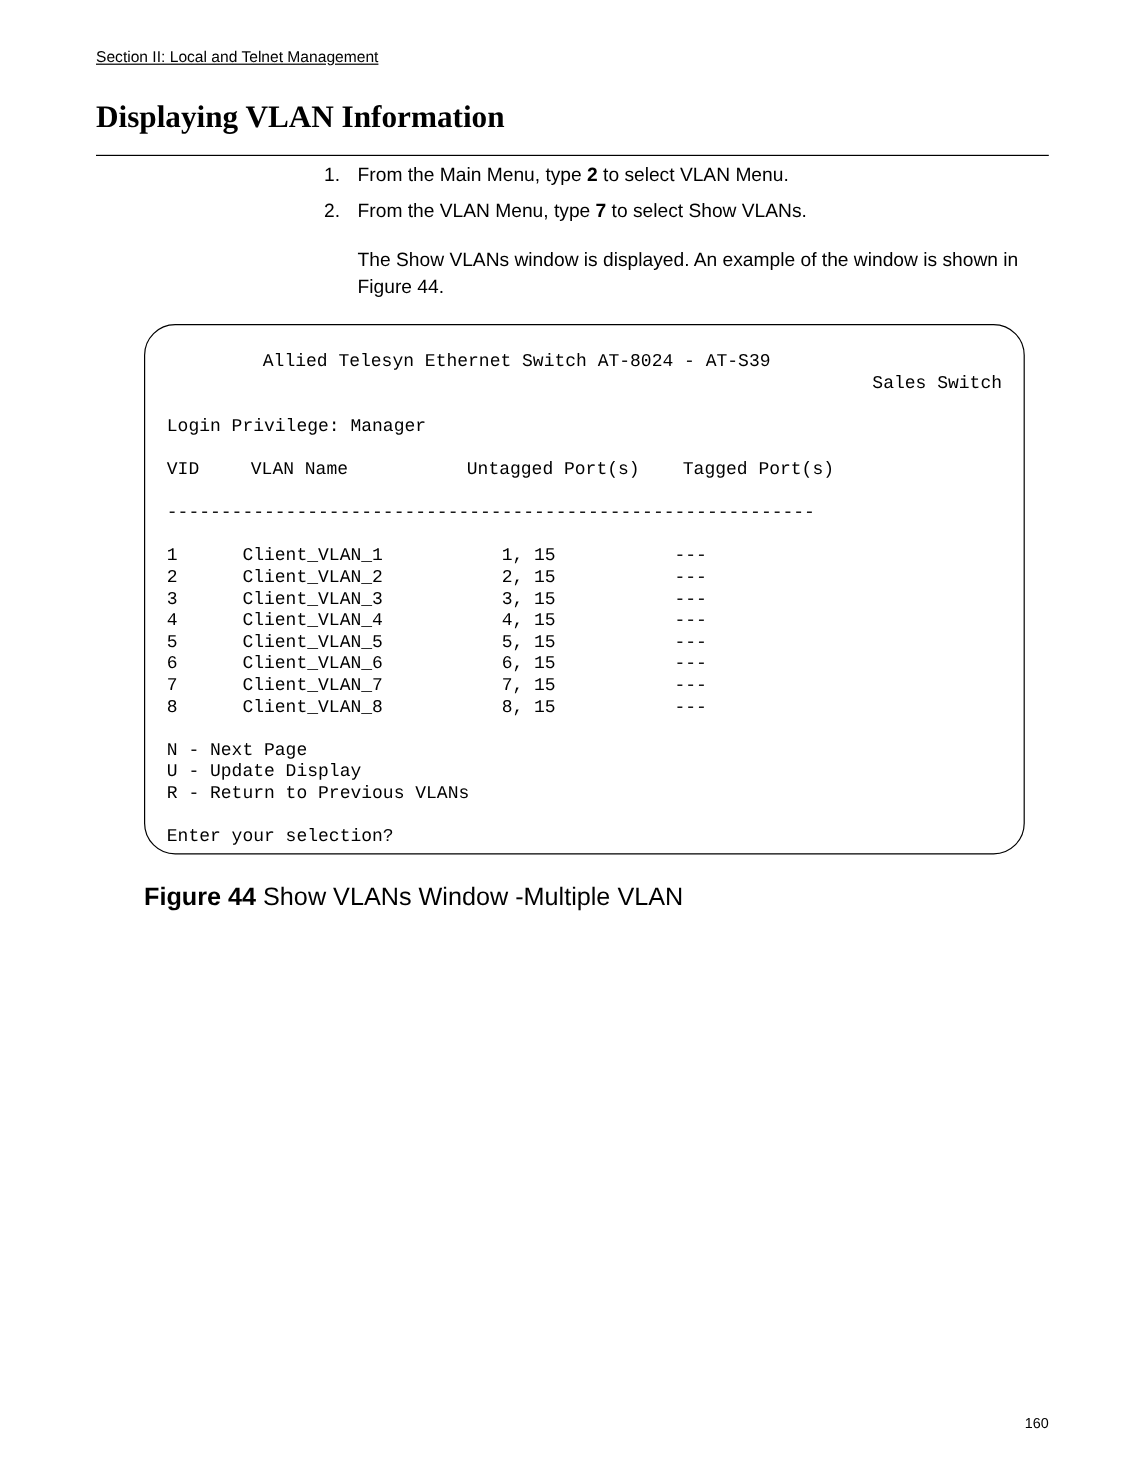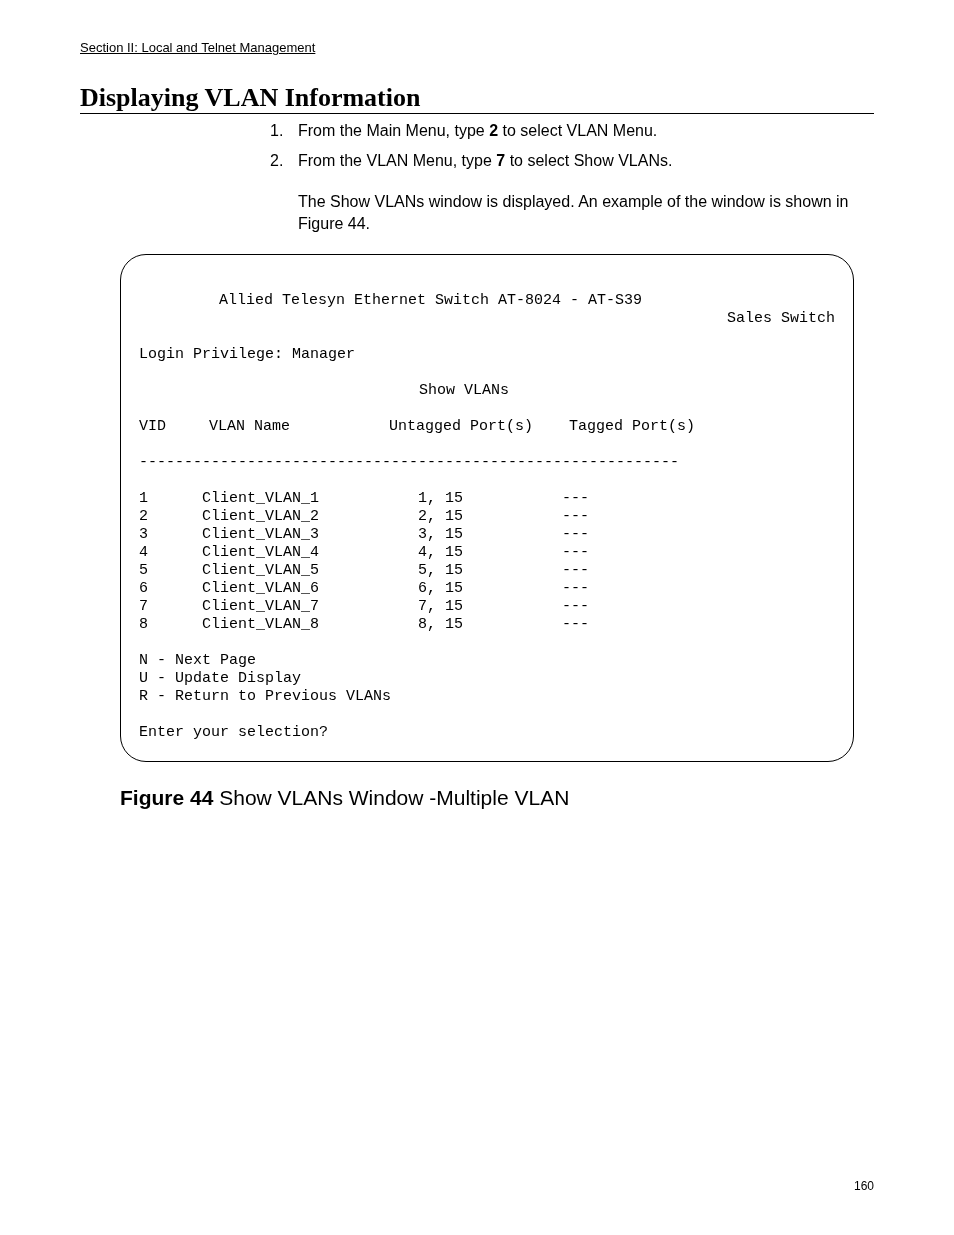--- a/index.html
+++ b/index.html
@@ -15,21 +15,21 @@
       font-size: 13px;
       margin-bottom: 28px;
       font-family: Arial, Helvetica, sans-serif;
       text-decoration: underline;
     }
     h1 {
       font-family: Georgia, 'Times New Roman', serif;
       font-size: 26px;
       font-weight: bold;
       margin: 0 0 6px 0;
-      padding-bottom: 0;
+      padding-bottom: 16px;
       border-bottom: 1px solid #000;
     }
     .content {
       margin-left: 190px;
       font-family: Arial, Helvetica, sans-serif;
       font-size: 16px;
       line-height: 1.35;
     }
     .intro {
       margin-top: 24px;
@@ -55,21 +55,21 @@
       margin-bottom: 20px;
     }
     .terminal-wrap {
       margin-left: 40px;
       margin-right: 20px;
       margin-top: 10px;
     }
     .terminal {
       border: 1px solid #000;
       border-radius: 26px;
-      padding: 19px 18px;
+      padding: 4px 18px;
       font-family: 'Courier New', Courier, monospace;
       font-size: 15px;
       line-height: 1.2;
       white-space: pre;
       overflow: hidden;
     }
     .figure-caption {
       text-align: left;
       font-family: Arial, Helvetica, sans-serif;
       font-size: 21px;
@@ -114,21 +114,20 @@
   </div>
 
   <div class="result">The Show VLANs window is displayed. An example of the window is shown in Figure 44.</div>
 </div>
 
 <div class="terminal-wrap">
   <div class="terminal">
 <span style="display:block;text-align:left;padding-left:80px;">Allied Telesyn Ethernet Switch AT-8024 - AT-S39</span><span style="display:block;text-align:right;padding-left:260px;">Sales Switch</span>
 <span>Login Privilege: Manager</span>
 
-<span style="display:block;text-align:left;padding-left:280px;">Show VLANs</span>
 <span><span class="col-vid" style="display:inline-block;">VID</span><span style="display:inline-block;width:180px;">VLAN Name</span><span style="display:inline-block;width:180px;">Untagged Port(s)</span><span>Tagged Port(s)</span></span>
 
 <span>------------------------------------------------------------</span>
 
 <div id="vlan-rows"><div style="white-space: pre;">1      Client_VLAN_1           1, 15           ---</div><div style="white-space: pre;">2      Client_VLAN_2           2, 15           ---</div><div style="white-space: pre;">3      Client_VLAN_3           3, 15           ---</div><div style="white-space: pre;">4      Client_VLAN_4           4, 15           ---</div><div style="white-space: pre;">5      Client_VLAN_5           5, 15           ---</div><div style="white-space: pre;">6      Client_VLAN_6           6, 15           ---</div><div style="white-space: pre;">7      Client_VLAN_7           7, 15           ---</div><div style="white-space: pre;">8      Client_VLAN_8           8, 15           ---</div></div>
 <span>N - Next Page</span>
 <span>U - Update Display</span>
 <span>R - Return to Previous VLANs</span>
 
 <span>Enter your selection?</span></div>

